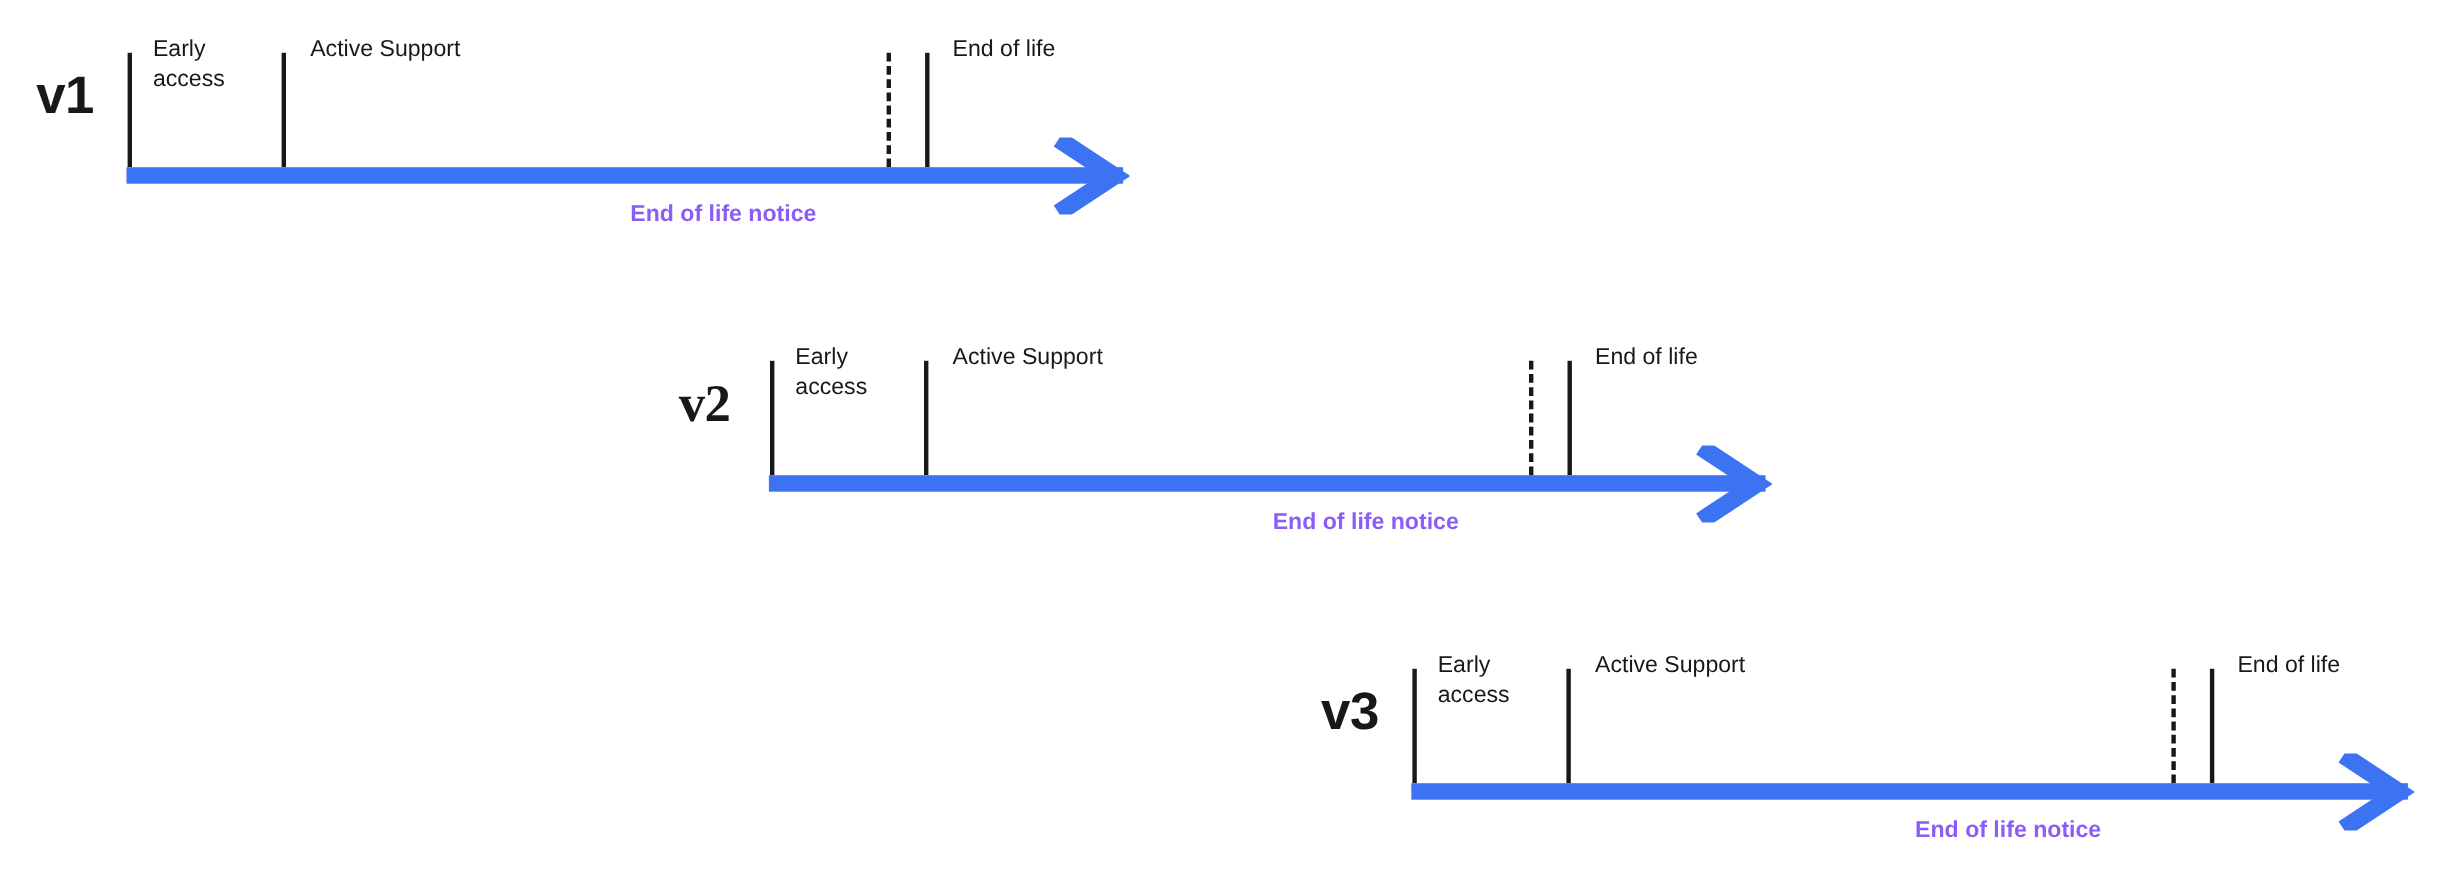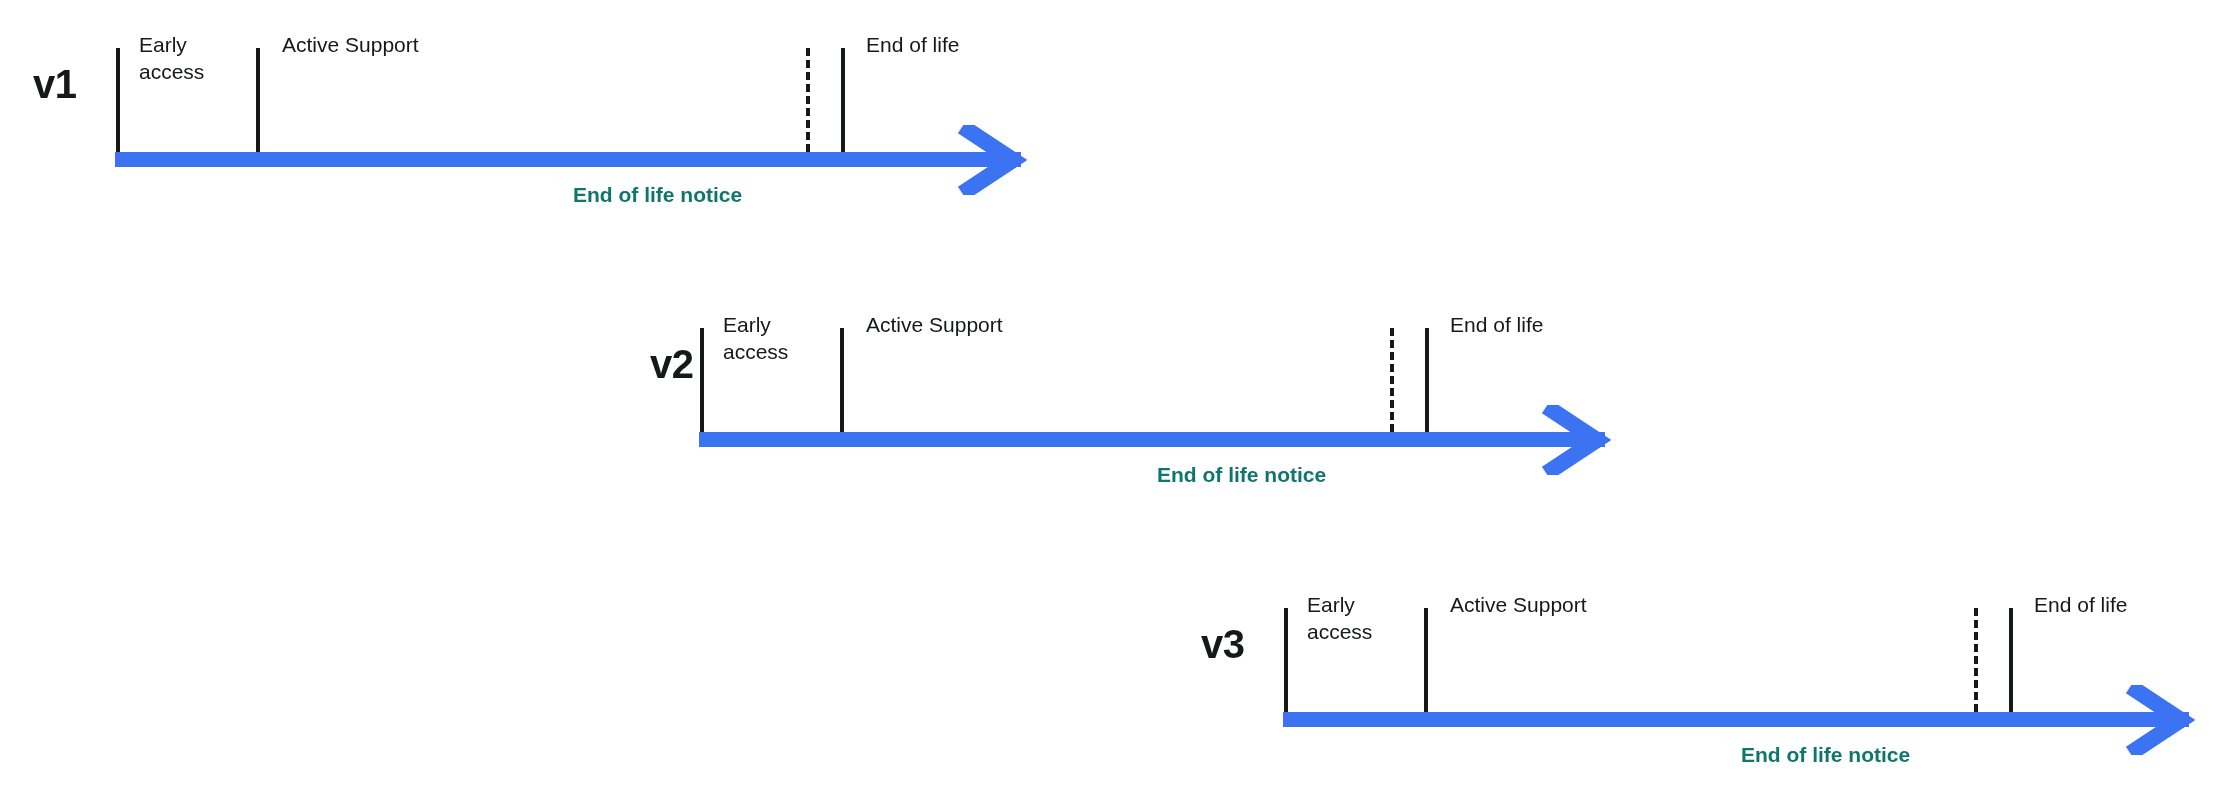--- a/index.html
+++ b/index.html
@@ -25,21 +25,21 @@
     position: absolute;
     left: 0;
     top: 0;
     width: 2228px;
     height: 280px;
   }
 
   
   .version-label {
     position: absolute;
-    font-size: 40px;
+    font-size: 48px;
     font-weight: 700;
     color: #17181a;
     letter-spacing: -0.5px;
     line-height: 1;
     white-space: nowrap;
   }
 
   
   .divider {
     position: absolute;
@@ -75,21 +75,21 @@
   .arrow-head {
     position: absolute;
     display: block;
   }
 
   
   .bar-caption {
     position: absolute;
     font-size: 21px;
     font-weight: 700;
-    color: #0f766e;
+    color: #8b5cf6;
     line-height: 1;
     white-space: nowrap;
   }
 </style>
 </head>
 <body>
 
 <div id="canvas">
 
   <div class="version-row" style="top:0px;">
@@ -115,21 +115,21 @@
 
     <svg class="arrow-head" style="left:957px; top:125px;" width="70" height="70" viewBox="0 0 70 70">
       <path d="M 12 6 L 56 35 L 12 64" fill="none" stroke="#3b73f2" stroke-width="16" stroke-linecap="square" stroke-linejoin="miter"></path>
     </svg>
 
     <div class="bar-caption" style="left:573px; top:184px;">End of life notice</div>
   </div>
 
   <div class="version-row" style="top:280px;">
 
-    <div class="version-label" style="left:650px; top:64px;">v2</div>
+    <div class="version-label" style="left:617px; top:64px;font-family:Liberation Serif, serif;">v2</div>
 
     <div class="divider" style="left:700px; top:48px; height:104px;"></div>
 
     <div class="phase-label" style="left:723px; top:31px;">Early
 access</div>
 
     <div class="divider" style="left:840px; top:48px; height:104px;"></div>
 
     <div class="phase-label" style="left:866px; top:31px;">Active Support</div>
 

